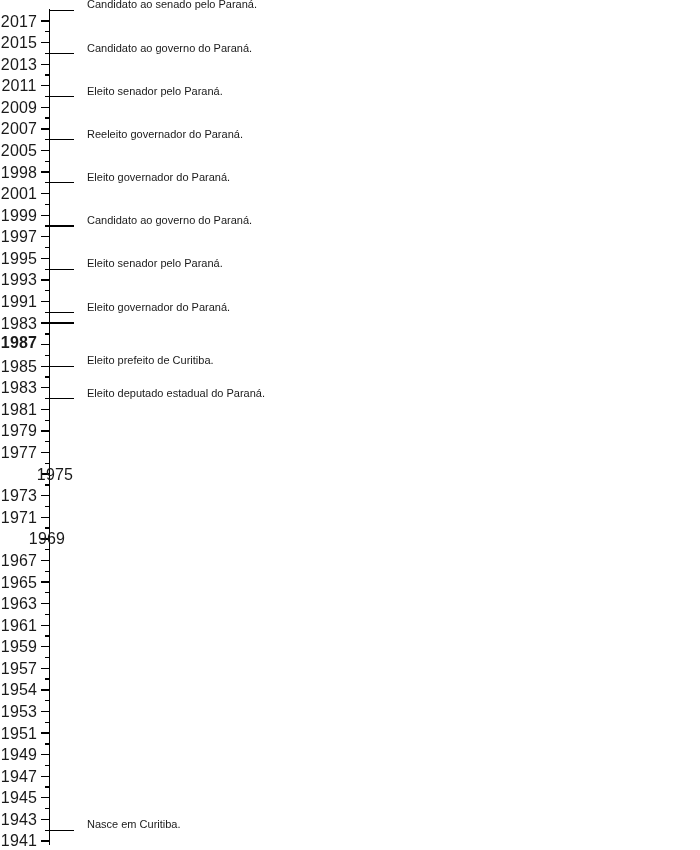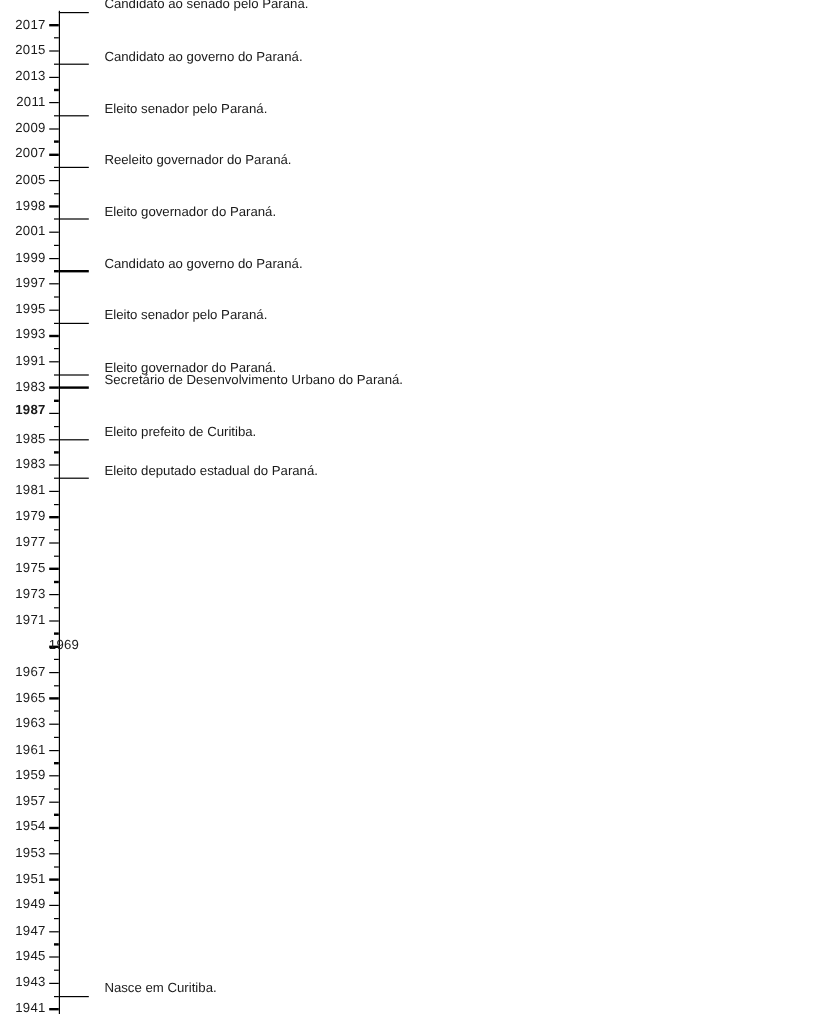--- a/index.html
+++ b/index.html
@@ -22,22 +22,22 @@
   }
   .tick {
     position: absolute;
     background: #000000;
     height: 1.3px;
   }
   .year-label {
     position: absolute;
     left: 0;
     width: 38px;
-    text-align: right;
-    font-size: 11px;
+    text-align: center;
+    font-size: 16px;
     line-height: 13px;
     color: #1a1a1a;
     letter-spacing: 0.2px;
     white-space: nowrap;
   }
   .event-line {
     position: absolute;
     background: #000000;
     height: 1.3px;
   }
@@ -91,21 +91,21 @@
     <div class="year-label" style="top: 359.75px;">1985</div>
     <div class="tick" style="left: 41px; width: 8.4px; top: 387.18px;"></div>
     <div class="year-label" style="top: 381.33px;">1983</div>
     <div class="tick" style="left: 41px; width: 8.4px; top: 408.75px;"></div>
     <div class="year-label" style="top: 402.9px;">1981</div>
     <div class="tick" style="left: 41px; width: 8.4px; top: 430.33px;"></div>
     <div class="year-label" style="top: 424.48px;">1979</div>
     <div class="tick" style="left: 41px; width: 8.4px; top: 451.91px;"></div>
     <div class="year-label" style="top: 446.06px;">1977</div>
     <div class="tick" style="left: 41px; width: 8.4px; top: 473.49px;"></div>
-    <div class="year-label" style="top: 467.64px;">1975</div>
+    <div class="year-label" style="top: 467.64px; margin-left: 36px;">1975</div>
     <div class="tick" style="left: 41px; width: 8.4px; top: 495.07px;"></div>
     <div class="year-label" style="top: 489.22px;">1973</div>
     <div class="tick" style="left: 41px; width: 8.4px; top: 516.64px;"></div>
     <div class="year-label" style="top: 510.79px;">1971</div>
     <div class="tick" style="left: 41px; width: 8.4px; top: 538.22px;"></div>
     <div class="year-label" style="top: 532.37px; margin-left: 28px;">1969</div>
     <div class="tick" style="left: 41px; width: 8.4px; top: 559.8px;"></div>
     <div class="year-label" style="top: 553.95px;">1967</div>
     <div class="tick" style="left: 41px; width: 8.4px; top: 581.38px;"></div>
     <div class="year-label" style="top: 575.53px;">1965</div>
@@ -181,20 +181,19 @@
     <div class="event-label" style="left: 87px; top: 127.88px;">Reeleito governador do Paraná.</div>
     <div class="event-line" style="left: 49px; width: 25px; top: 182.19px;"></div>
     <div class="event-label" style="left: 87px; top: 171.03px;">Eleito governador do Paraná.</div>
     <div class="event-line" style="left: 49px; width: 25px; top: 225.34px;"></div>
     <div class="event-label" style="left: 87px; top: 214.19px;">Candidato ao governo do Paraná.</div>
     <div class="event-line" style="left: 49px; width: 25px; top: 268.5px;"></div>
     <div class="event-label" style="left: 87px; top: 257.35px;">Eleito senador pelo Paraná.</div>
     <div class="event-line" style="left: 49px; width: 25px; top: 311.65px;"></div>
     <div class="event-label" style="left: 87px; top: 300.5px;">Eleito governador do Paraná.</div>
     <div class="event-line" style="left: 49px; width: 25px; top: 322.44px;"></div>
-    <div class="event-label" style="left: 87px; top: 311.29px;">Secretário de Desenvolvimento Urbano do Paraná.</div>
     <div class="event-line" style="left: 49px; width: 25px; top: 365.6px;"></div>
     <div class="event-label" style="left: 87px; top: 354.45px;">Eleito prefeito de Curitiba.</div>
     <div class="event-line" style="left: 49px; width: 25px; top: 397.97px;"></div>
     <div class="event-label" style="left: 87px; top: 386.81px;">Eleito deputado estadual do Paraná.</div>
     <div class="event-line" style="left: 49px; width: 25px; top: 829.52px;"></div>
     <div class="event-label" style="left: 87px; top: 818.38px;">Nasce em Curitiba.</div>
   </div>
 
 </body></html>

